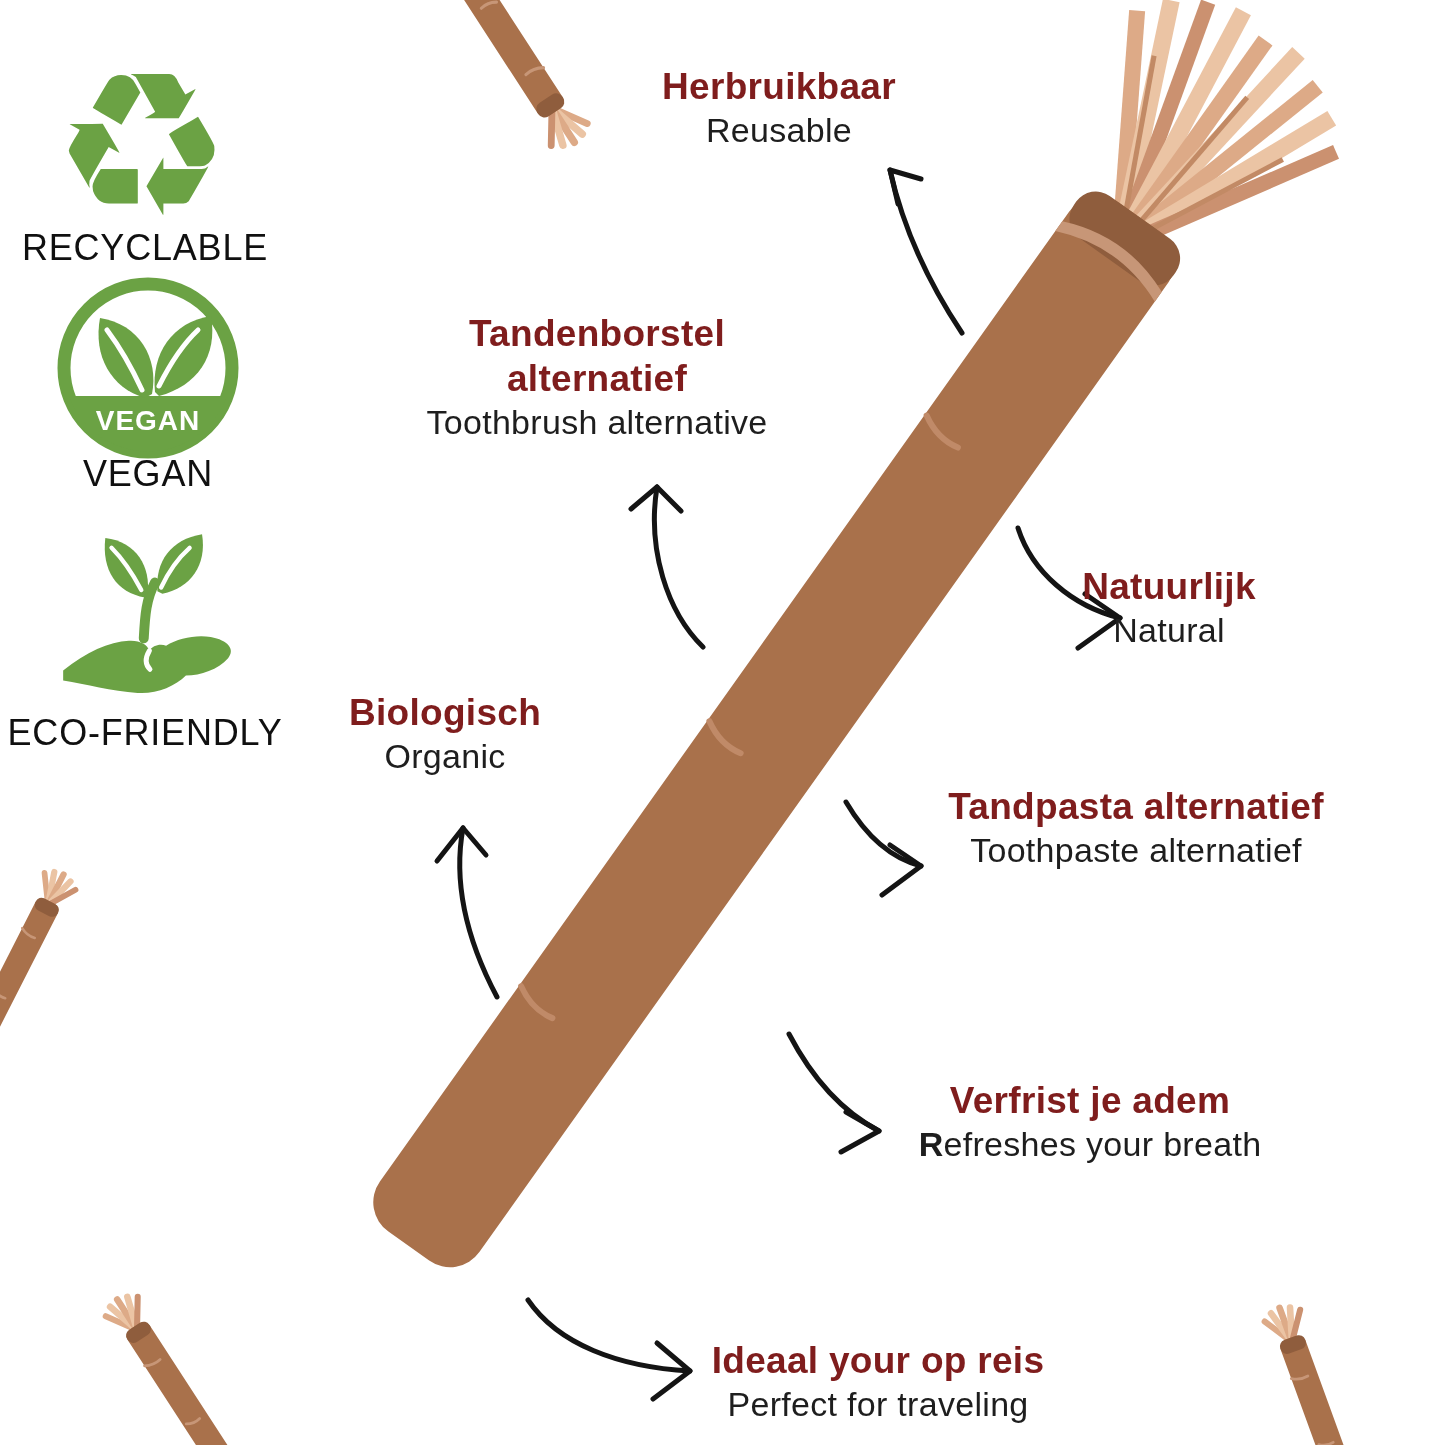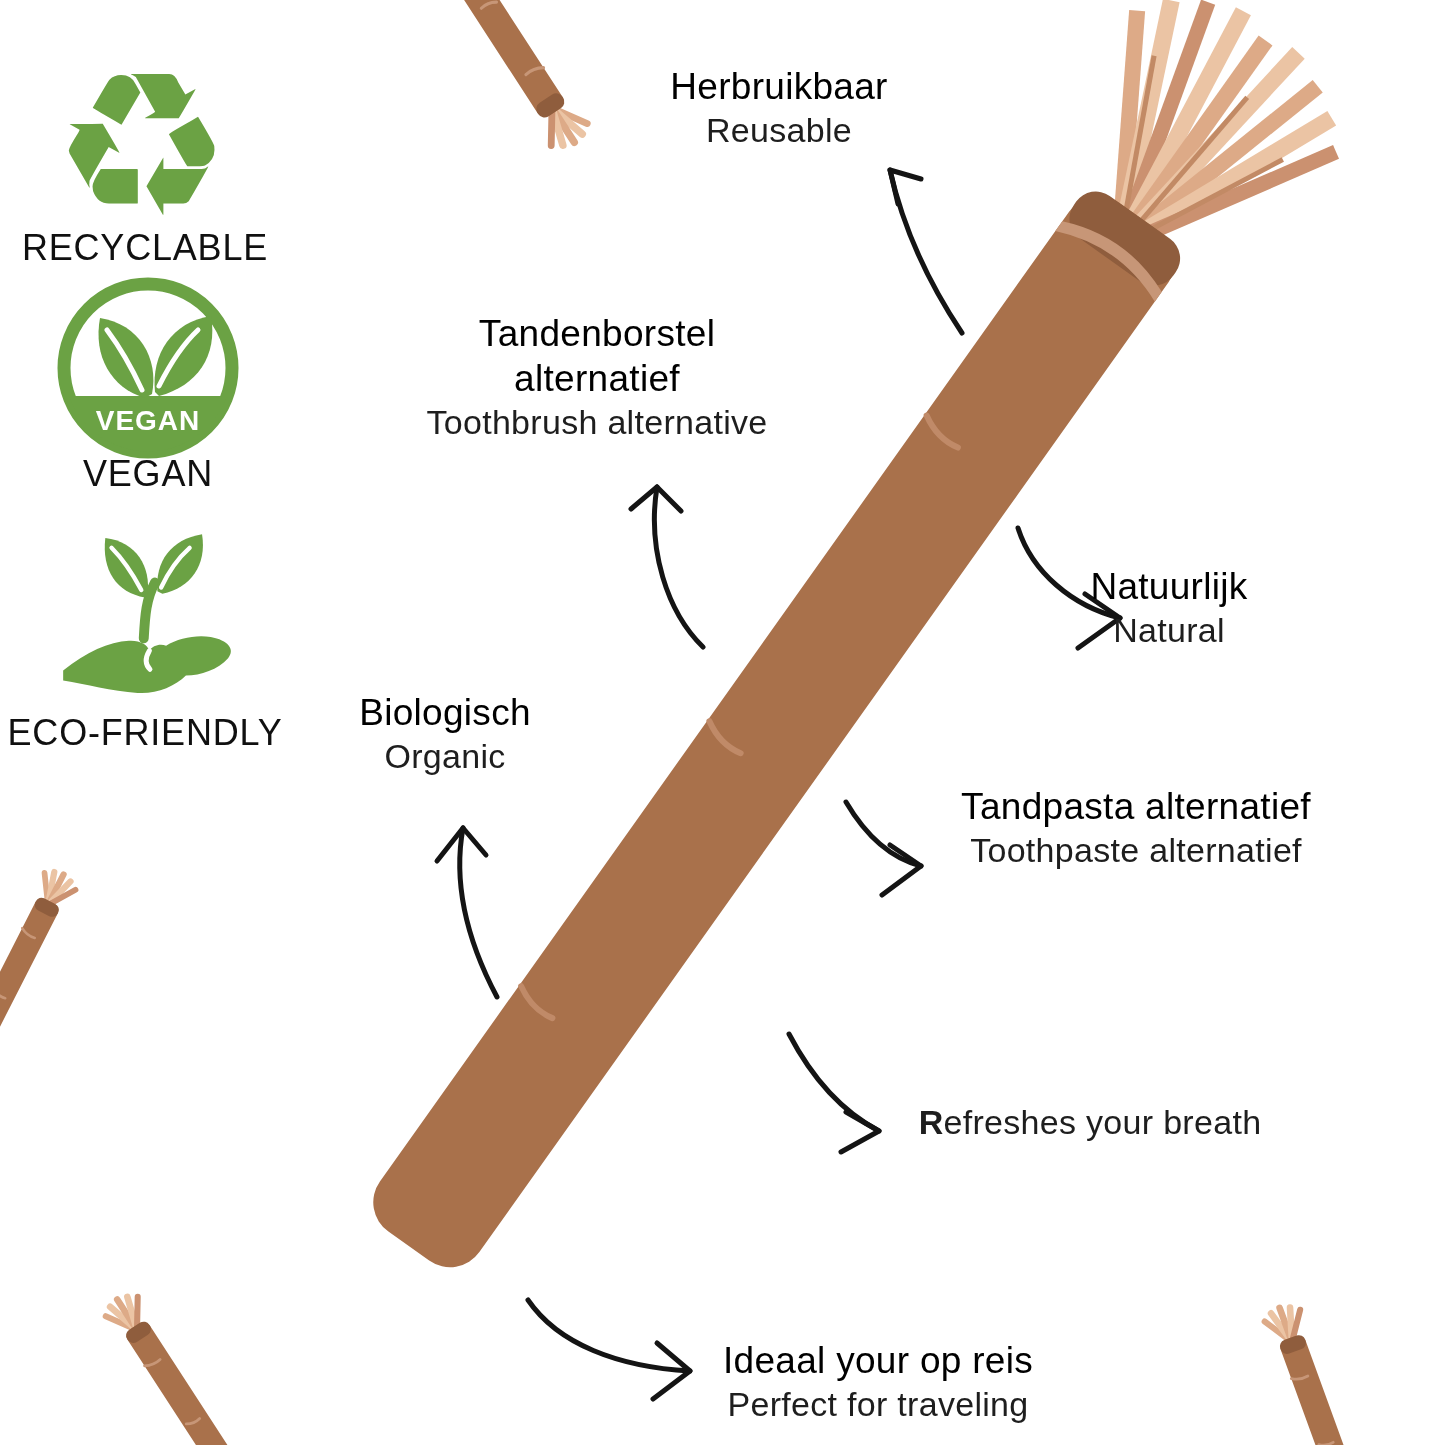--- a/index.html
+++ b/index.html
@@ -3,21 +3,21 @@
 <meta charset="utf-8">
 <style>
   html,body{margin:0;padding:0;background:#fff;}
   #canvas{
     position:relative;width:1445px;height:1445px;background:#ffffff;
     overflow:hidden;font-family:"Liberation Sans",sans-serif;color:#161616;
   }
   svg.illu{position:absolute;left:0;top:0;width:1445px;height:1445px;}
   
   .feature{position:absolute;transform:translate(-50%,-50%);text-align:center;z-index:5;}
-  .feature .t{font-weight:400;font-size:37px;line-height:1.22;letter-spacing:.3px;color:#000000;}
+  .feature .t{font-weight:700;font-size:37px;line-height:1.22;letter-spacing:.3px;color:#7f1d1d;}
   .feature .s{font-weight:400;font-size:34px;line-height:1.25;letter-spacing:.3px;color:#1e1e1e;text-align:center;}
   .nowrap{white-space:nowrap;}
   .wrap2{width:350px;}
   
   .badge-label{position:absolute;transform:translate(-50%,-50%);font-size:36px;
     font-weight:500;letter-spacing:.8px;color:#101010;white-space:nowrap;z-index:5;}
   #recycle-glyph{
     position:absolute;left:142px;top:146px;transform:translate(-50%,-50%);
     font-size:200px;line-height:1;color:#6BA244;z-index:4;
     font-family:"DejaVu Sans",sans-serif;
@@ -160,20 +160,21 @@
     <div class="t">Biologisch</div>
     <div class="s">Organic</div>
   </div>
 
   <div class="feature nowrap" style="left:1136px;top:828px;">
     <div class="t">Tandpasta alternatief</div>
     <div class="s">Toothpaste alternatief</div>
   </div>
 
   <div class="feature nowrap" style="left:1090px;top:1122px;">
+    <div class="t">Verfrist je adem</div>
     <div class="s"><span style="font-weight:700">R</span><span>efreshes your breath</span></div>
   </div>
 
   <div class="feature nowrap" style="left:878px;top:1382px;">
     <div class="t">Ideaal your op reis</div>
     <div class="s">Perfect for traveling</div>
   </div>
 
 </div>
 

